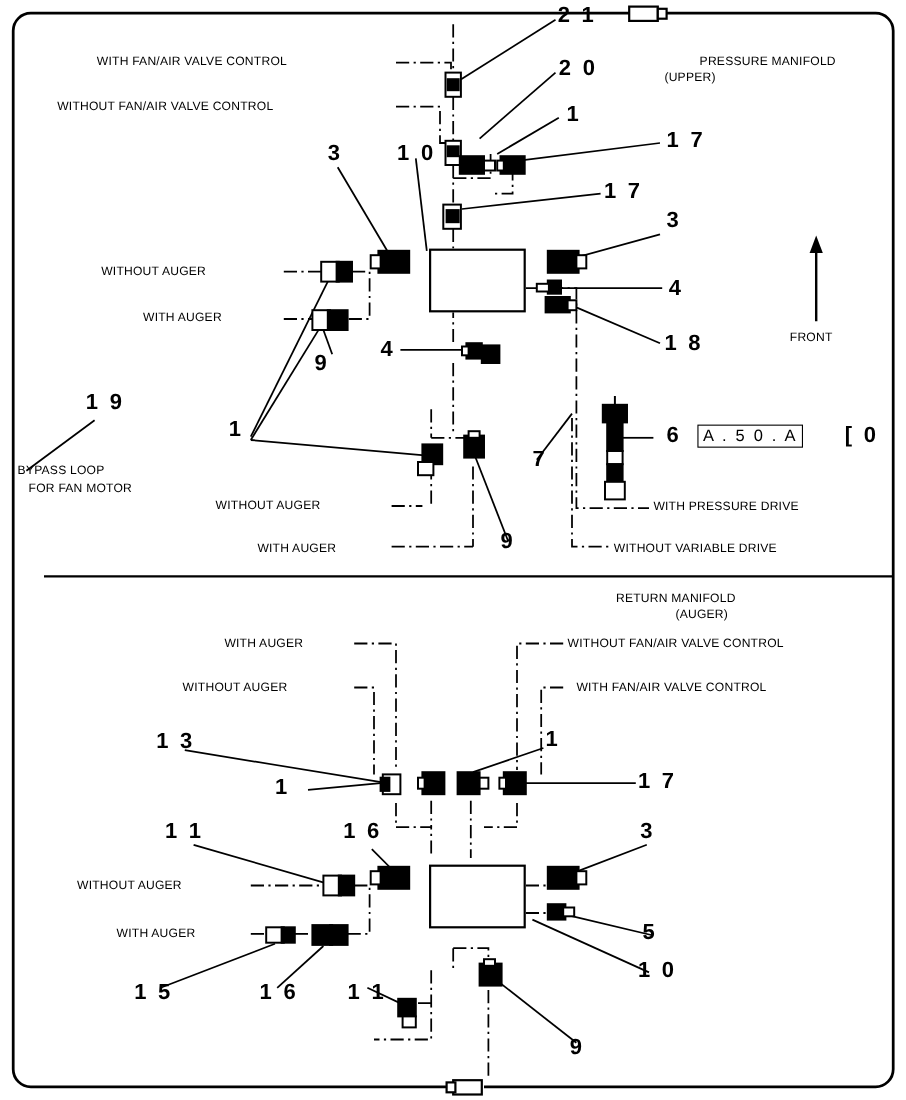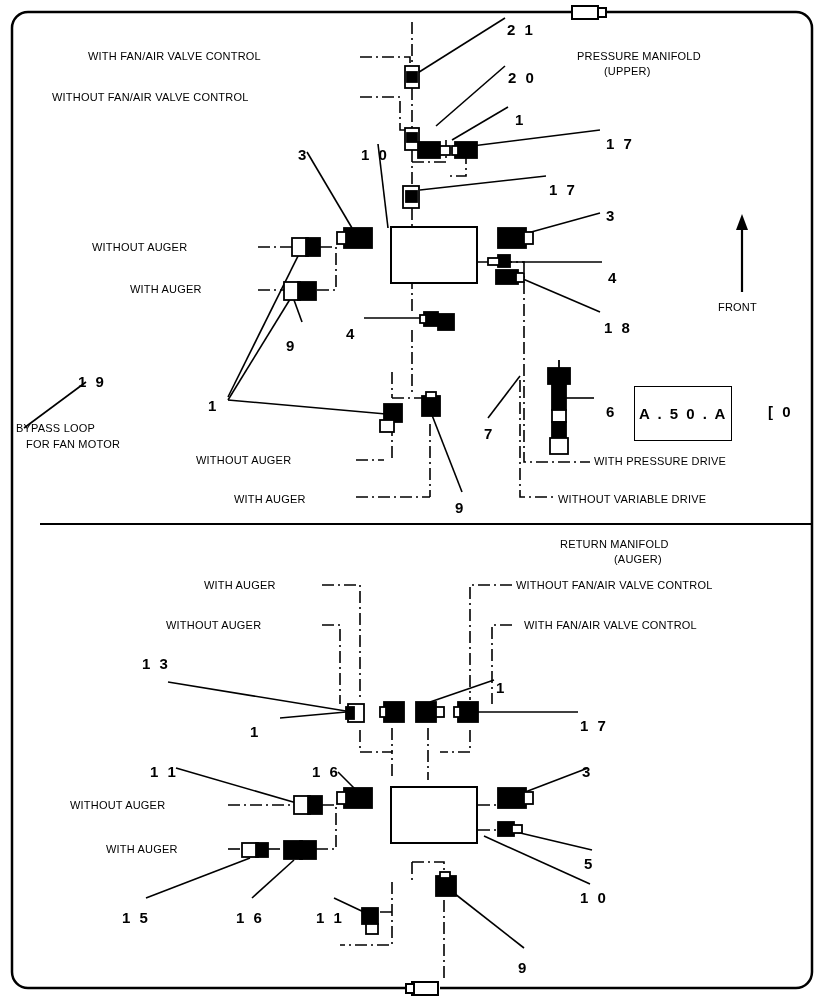--- a/index.html
+++ b/index.html
@@ -1,23 +1,23 @@
 <!DOCTYPE html>
 <html><head>
 <meta charset="utf-8">
 <style>
   html,body{margin:0;padding:0;background:#ffffff;}
   body{width:824px;height:1000px;font-family:"Liberation Sans",sans-serif;color:#000;}
   #stage{position:relative;width:824px;height:1000px;overflow:hidden;}
   .lbl{position:absolute;font-weight:normal;font-size:11px;line-height:15px;white-space:nowrap;letter-spacing:0.2px;}
-  .num{position:absolute;font-weight:bold;font-size:15px;line-height:16px;white-space:nowrap;letter-spacing:2.5px;margin-top:16px;}
+  .num{position:absolute;font-weight:bold;font-size:20px;line-height:16px;white-space:nowrap;letter-spacing:2.5px;}
   .ctr{text-align:center;}
   svg{position:absolute;left:0;top:0;}
   .partbox{position:absolute;border:2px solid #000;background:#fff;}
-  #partcode{position:absolute;border:1.5px solid #000;padding:18px 4px;font-size:15px;font-weight:bold;letter-spacing:2px;background:#fff;}
+  #partcode{position:absolute;border:1.5px solid #000;padding:1px 4px;font-size:15px;font-weight:normal;letter-spacing:2px;background:#fff;}
 </style>
 </head>
 <body>
 
 <div id="stage">
 
   <svg width="824" height="1000" viewBox="0 0 824 1000">
     <g stroke="#000" fill="none" stroke-width="2.5">
 
       <path d="M 574 12 L 28 12 A 16 16 0 0 0 12 28 L 12 972 A 16 16 0 0 0 28 988 L 412 988"></path>
@@ -207,21 +207,21 @@
       <rect x="440" y="872" width="10" height="6" fill="#fff"></rect>
     </g>
   </svg>
 
   <div class="partbox" style="left:390px;top:226px;width:84px;height:54px;"></div>
   <div class="partbox" style="left:390px;top:786px;width:84px;height:54px;"></div>
 
   <div class="lbl" style="left:88px;top:49px;">WITH FAN/AIR VALVE CONTROL</div>
   <div class="lbl" style="left:52px;top:90px;">WITHOUT FAN/AIR VALVE CONTROL</div>
 
-  <div class="lbl ctr" style="left:529px;top:49px;padding-left:48px;">PRESSURE MANIFOLD</div>
+  <div class="lbl ctr" style="left:588px;top:49px;padding-left:48px;">PRESSURE MANIFOLD</div>
   <div class="lbl ctr" style="left:604px;top:64px;">(UPPER)</div>
 
   <div class="num" style="left:507px;top:6px;">2 1</div>
   <div class="num" style="left:508px;top:54px;">2 0</div>
   <div class="num" style="left:515px;top:96px;">1</div>
   <div class="num" style="left:606px;top:120px;">1 7</div>
   <div class="num" style="left:549px;top:166px;">1 7</div>
   <div class="num" style="left:298px;top:131px;">3</div>
   <div class="num" style="left:361px;top:131px;">1 0</div>
   <div class="num" style="left:606px;top:192px;">3</div>
@@ -251,21 +251,21 @@
   <div class="num" style="left:768px;top:388px;">[ 0</div>
 
   <div class="lbl ctr" style="left:560px;top:537px;">RETURN MANIFOLD</div>
   <div class="lbl ctr" style="left:614px;top:552px;">(AUGER)</div>
 
   <div class="lbl" style="left:204px;top:578px;">WITH AUGER</div>
   <div class="lbl" style="left:166px;top:618px;">WITHOUT AUGER</div>
   <div class="lbl" style="left:516px;top:578px;">WITHOUT FAN/AIR VALVE CONTROL</div>
   <div class="lbl" style="left:524px;top:618px;">WITH FAN/AIR VALVE CONTROL</div>
 
-  <div class="num" style="left:142px;top:640px;">1 3</div>
+  <div class="num" style="left:142px;top:666px;">1 3</div>
   <div class="num" style="left:496px;top:664px;">1</div>
   <div class="num" style="left:250px;top:708px;">1</div>
   <div class="num" style="left:580px;top:702px;">1 7</div>
   <div class="num" style="left:150px;top:748px;">1 1</div>
   <div class="num" style="left:312px;top:748px;">1 6</div>
   <div class="num" style="left:582px;top:748px;">3</div>
   <div class="num" style="left:584px;top:840px;">5</div>
   <div class="num" style="left:580px;top:874px;">1 0</div>
   <div class="num" style="left:122px;top:894px;">1 5</div>
   <div class="num" style="left:236px;top:894px;">1 6</div>

